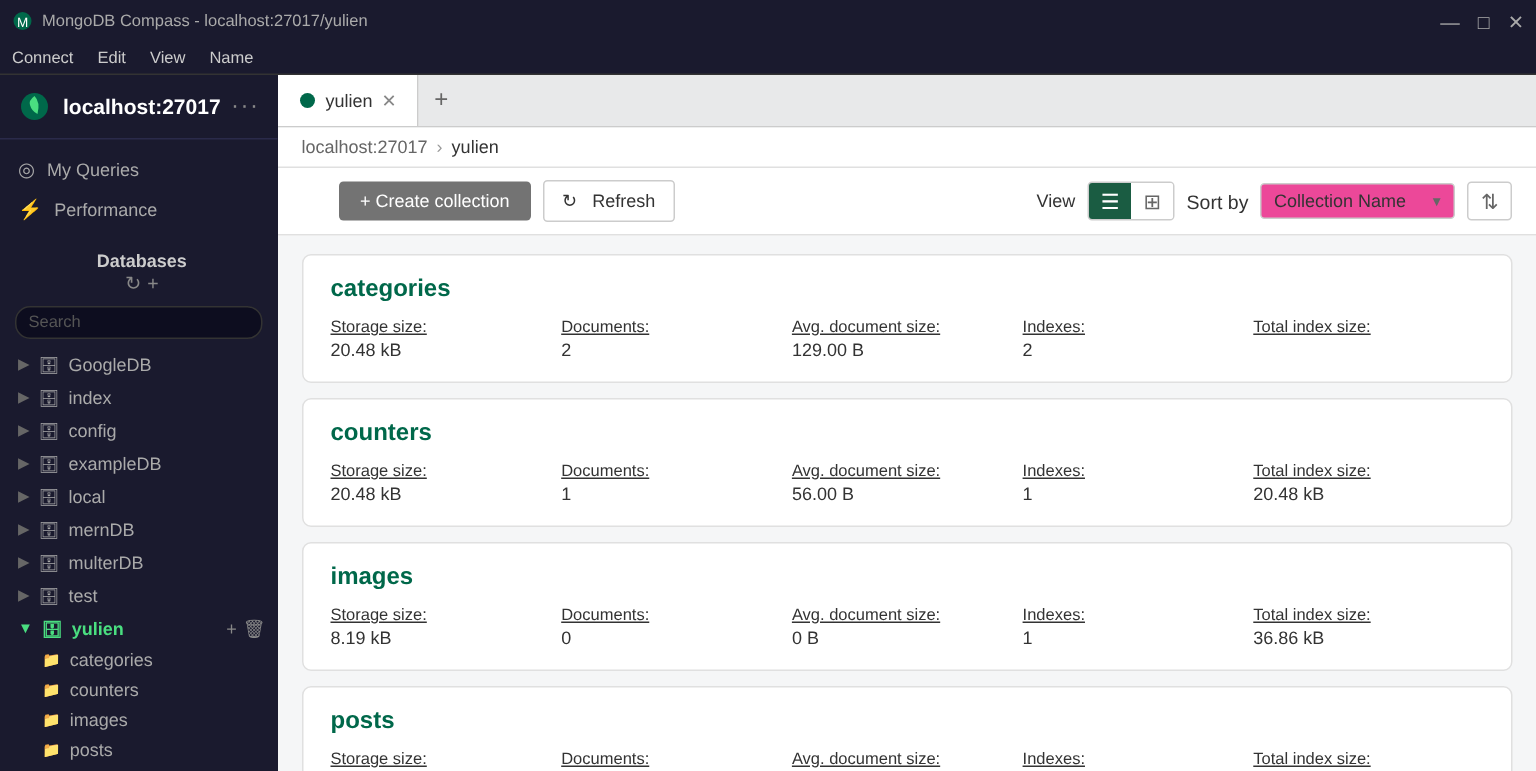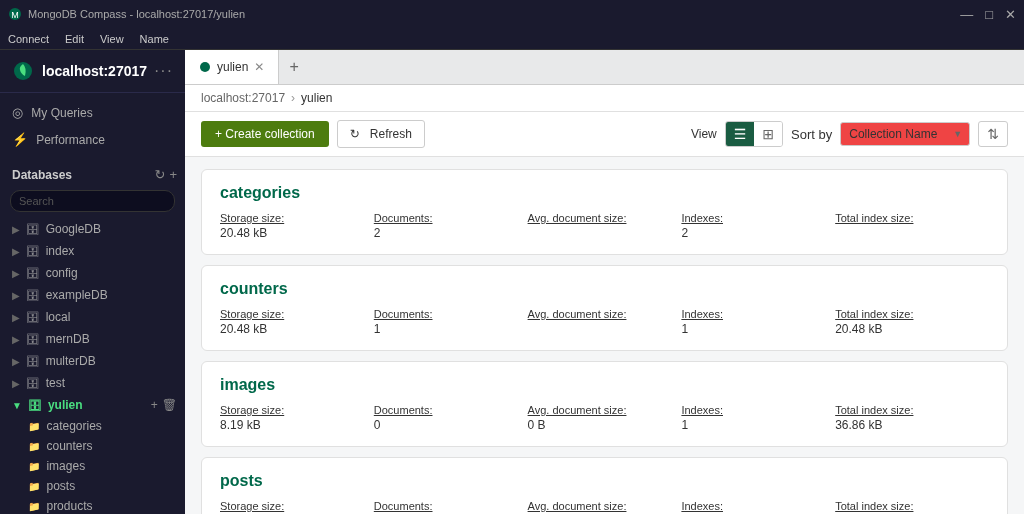--- a/index.html
+++ b/index.html
@@ -25,21 +25,21 @@
     .sidebar-logo { display: flex; align-items: center; gap: 8px; }
     .logo-leaf { width: 22px; height: 22px; }
     .sidebar-connection { font-size: 14px; font-weight: 600; color: #fff; }
     .sidebar-more { color: #888; cursor: pointer; font-size: 16px; letter-spacing: 1px; }
     
     .sidebar-nav { padding: 6px 0; }
     .sidebar-nav-item { display: flex; align-items: center; gap: 8px; padding: 6px 12px; cursor: pointer; color: #aaa; font-size: 12px; }
     .nav-icon { font-size: 13px; }
     
     .sidebar-section { padding: 4px 0; }
-    .sidebar-section-header { display: flex; align-items: center; justify-content: space-between; padding: 4px 8px 4px 12px; }
+    .sidebar-section-header { display: flex; align-items: center; justify-content: space-between; padding: 4px 8px 4px 12px; flex-direction: column; }
     .sidebar-section-title { font-size: 12px; font-weight: 600; color: #ccc; cursor: pointer; display: flex; align-items: center; gap: 4px; }
     .sidebar-section-actions { display: flex; gap: 4px; }
     .sidebar-section-actions span { cursor: pointer; color: #888; font-size: 13px; }
     
     .search-box { margin: 4px 10px 6px; }
     .search-box input { width: 100%; background: #0d0d1f; border: 1px solid #333; border-radius: 10px; padding: 4px 8px; color: #ccc; font-size: 11px; outline: none; }
     .search-box input::placeholder { color: #555; }
     
     .db-item { display: flex; align-items: center; gap: 6px; padding: 4px 12px; cursor: pointer; color: #aaa; font-size: 12px; }
     .db-chevron { font-size: 10px; color: #666; }
@@ -63,30 +63,30 @@
     .tab-close { color: #888; font-size: 12px; cursor: pointer; }
     .tab-add { padding: 6px 10px; color: #666; cursor: pointer; font-size: 16px; }
     
     
     .breadcrumb { padding: 6px 16px; display: flex; align-items: center; gap: 6px; font-size: 12px; color: #666; background: #fff; border-bottom: 1px solid #e0e0e0; }
     .breadcrumb-sep { color: #999; }
     .breadcrumb-current { color: #333; font-weight: 500; }
     
     
     .toolbar { padding: 8px 16px; display: flex; align-items: center; gap: 8px; background: #fff; border-bottom: 1px solid #e0e0e0; }
-    .btn-create { background: #4d7c0f; color: #fff; border: none; border-radius: 3px; padding: 6px 14px; font-size: 12px; cursor: pointer; display: flex; align-items: center; gap: 6px; font-weight: 500; }
+    .btn-create { background: #737373; color: #fff; border: none; border-radius: 3px; padding: 6px 14px; font-size: 12px; cursor: pointer; display: flex; align-items: center; gap: 6px; font-weight: 500; margin-left: 25px; }
     .btn-refresh { background: #fff; color: #333; border: 1px solid #ccc; border-radius: 3px; padding: 6px 12px; font-size: 12px; cursor: pointer; display: flex; align-items: center; gap: 6px; }
     
     .toolbar-right { margin-left: auto; display: flex; align-items: center; gap: 8px; }
     .view-label { font-size: 12px; color: #333; }
     .view-buttons { display: flex; border: 1px solid #ccc; border-radius: 3px; overflow: hidden; }
     .view-btn { padding: 4px 8px; background: #fff; border: none; cursor: pointer; color: #666; font-size: 14px; }
     .view-btn.active { background: #1a5c42; color: #fff; }
     .sort-label { font-size: 13px; color: #333; }
-    .sort-select { border: 1px solid #ccc; border-radius: 3px; padding: 4px 24px 4px 8px; font-size: 12px; background: #ef4444; appearance: none; cursor: pointer; color: #333; min-width: 130px; }
+    .sort-select { border: 1px solid #ccc; border-radius: 3px; padding: 4px 24px 4px 8px; font-size: 12px; background: #ec4899; appearance: none; cursor: pointer; color: #333; min-width: 130px; }
     .sort-wrapper { position: relative; }
     .sort-wrapper::after { content: '▼'; font-size: 9px; position: absolute; right: 8px; top: 50%; transform: translateY(-50%); color: #666; pointer-events: none; }
     .sort-filter-btn { padding: 4px 8px; background: #fff; border: 1px solid #ccc; border-radius: 3px; cursor: pointer; color: #666; font-size: 14px; }
     
     
     .collections-area { flex: 1; overflow-y: auto; padding: 12px 16px; background: #f5f6f7; }
     
     .collection-card { background: #fff; border: 1px solid #e0e0e0; border-radius: 6px; padding: 14px 18px; margin-bottom: 10px; cursor: pointer; }
     .collection-name { font-size: 16px; font-weight: 600; color: #00684a; margin-bottom: 10px; }
     .collection-stats { display: flex; gap: 0; }
@@ -284,20 +284,21 @@
           <div class="stat">
             <div class="stat-label">Storage size:</div>
             <div class="stat-value">20.48 kB</div>
           </div>
           <div class="stat">
             <div class="stat-label">Documents:</div>
             <div class="stat-value">2</div>
           </div>
           <div class="stat">
             <div class="stat-label">Avg. document size:</div>
+            <div class="stat-value">129.00 B</div>
           </div>
           <div class="stat">
             <div class="stat-label">Indexes:</div>
             <div class="stat-value">2</div>
           </div>
           <div class="stat">
             <div class="stat-label">Total index size:</div>
           </div>
         </div>
       </div>
@@ -308,20 +309,21 @@
           <div class="stat">
             <div class="stat-label">Storage size:</div>
             <div class="stat-value">20.48 kB</div>
           </div>
           <div class="stat">
             <div class="stat-label">Documents:</div>
             <div class="stat-value">1</div>
           </div>
           <div class="stat">
             <div class="stat-label">Avg. document size:</div>
+            <div class="stat-value">56.00 B</div>
           </div>
           <div class="stat">
             <div class="stat-label">Indexes:</div>
             <div class="stat-value">1</div>
           </div>
           <div class="stat">
             <div class="stat-label">Total index size:</div>
             <div class="stat-value">20.48 kB</div>
           </div>
         </div>

